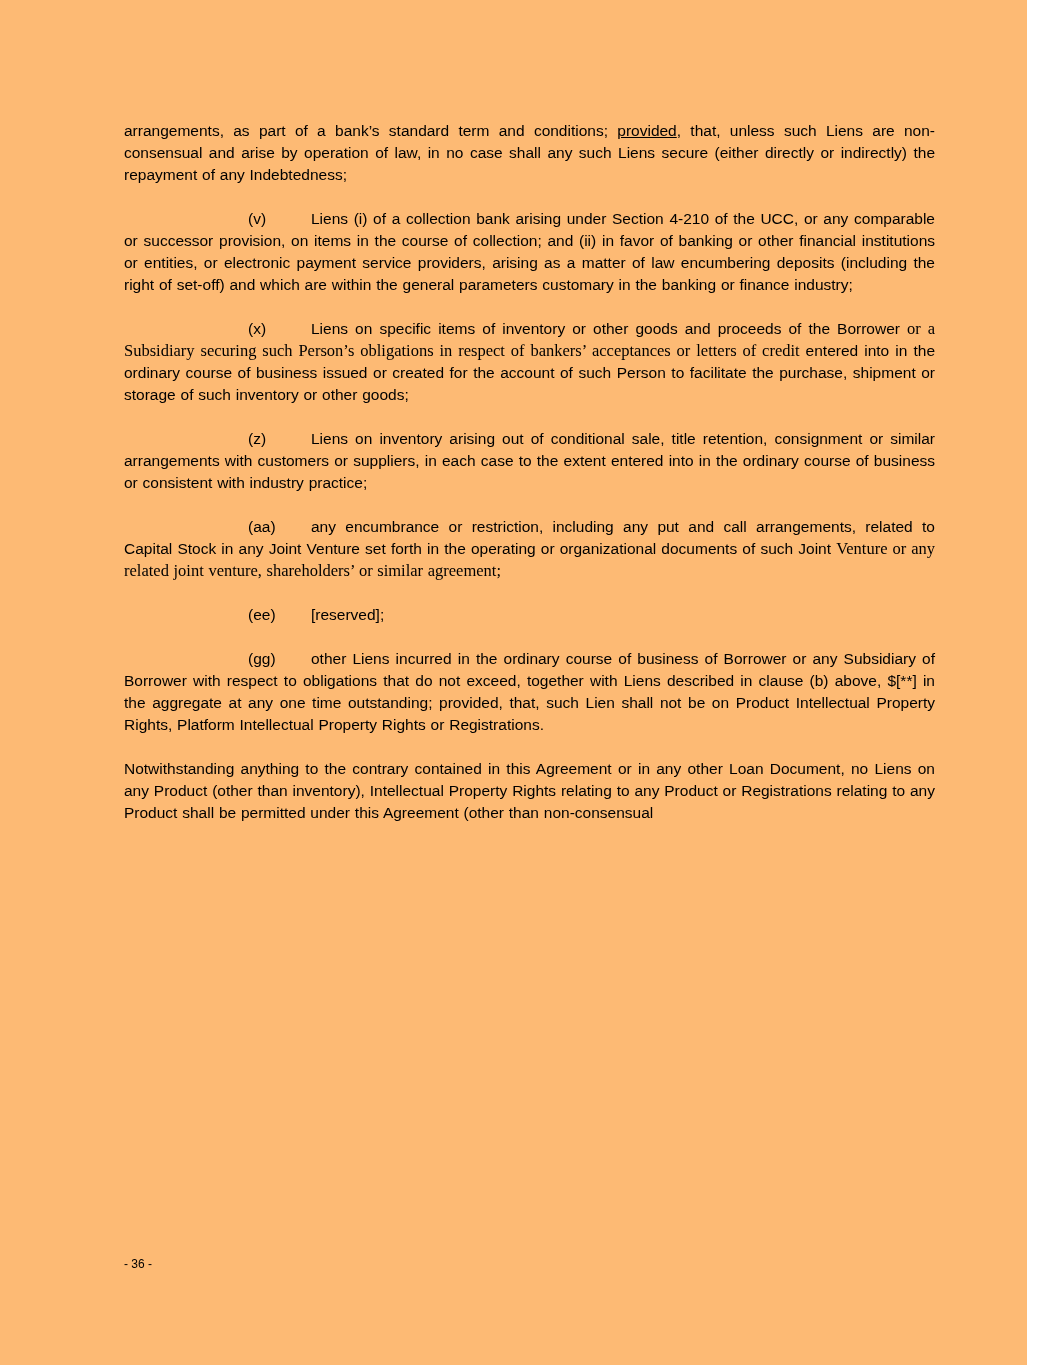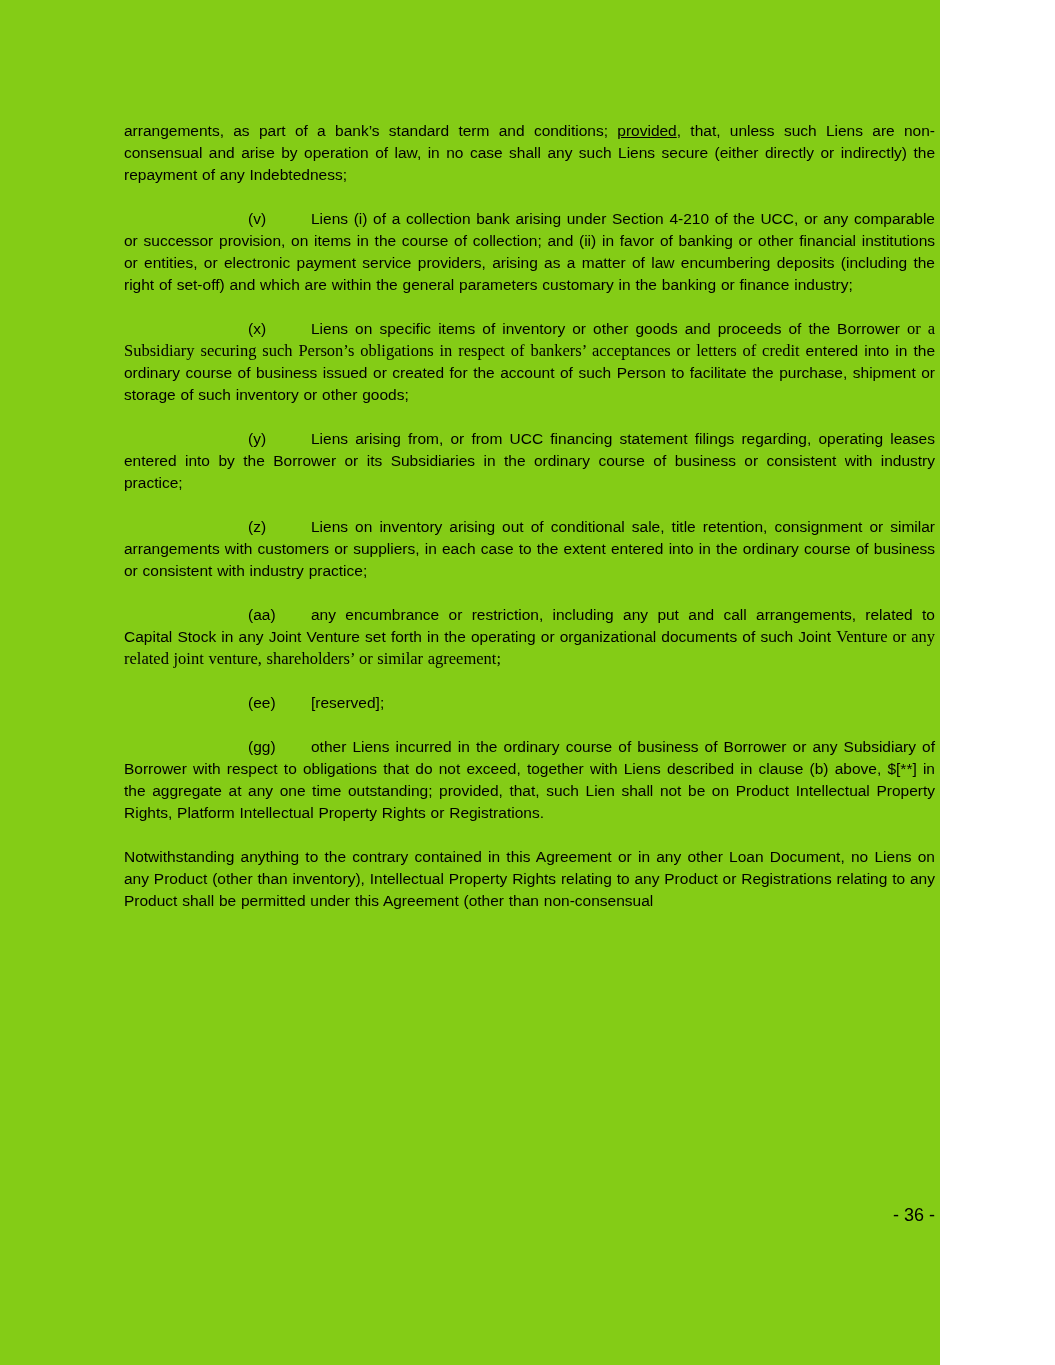--- a/index.html
+++ b/index.html
@@ -8,23 +8,23 @@
     height: 1365px;
     background: #ffffff;
     color: #000000;
     font-family: "Liberation Sans", sans-serif;
     position: relative;
     overflow: hidden;
   }
   .page {
     position: absolute;
     left: 0; top: 0;
-    width: 940px;
+    width: 1027px;
     height: 1365px;
-    background: #84cc16;
+    background: #fdba74;
   }
   .doc-body {
     position: absolute;
     left: 124px;
     top: 120px;
     width: 811px;
   }
   p.para {
     margin: 0 0 22px 0;
     font-size: 15.5px;
@@ -43,35 +43,34 @@
   }
   .underline { text-decoration: underline; }
   .serif {
     font-family: "Liberation Serif", serif;
     font-size: 16.5px;
   }
   .page-number {
     position: absolute;
     left: 124px;
     width: 811px;
-    top: 1204px;
-    text-align: right;
-    font-size: 18px;
+    top: 1253px;
+    text-align: left;
+    font-size: 12px;
     line-height: 22px;
   }
 </style>
 </head>
 <body>
 
 <div class="page">
   <div class="doc-body">
       <p class="para"><span>arrangements, as part of a bank’s standard term and conditions; </span><span class="underline">provided</span><span>, that, unless such Liens are non-consensual and arise by operation of law, in no case shall any such Liens secure (either directly or indirectly) the repayment of any Indebtedness;</span></p>
       <p class="para"><span class="tab"></span><span class="plabel">(v)</span><span>Liens (i) of a collection bank arising under Section 4-210 of the UCC, or any comparable or successor provision, on items in the course of collection; and (ii) in favor of banking or other financial institutions or entities, or electronic payment service providers, arising as a matter of law encumbering deposits (including the right of set-off) and which are within the general parameters customary in the banking or finance industry;</span></p>
       <p class="para"><span class="tab"></span><span class="plabel">(x)</span><span>Liens on specific items of inventory or other goods and proceeds of the Borrower </span><span class="serif">or a Subsidiary securing such Person’s obligations in respect of bankers’ acceptances or letters of credit </span><span>entered into in the ordinary course of business issued or created for the account of such Person to facilitate the purchase, shipment or storage of such inventory or other goods;</span></p>
-      <p class="para"><span class="tab"></span><span class="plabel">(y)</span><span>Liens arising from, or from UCC financing statement filings regarding, operating leases entered into by the Borrower or its Subsidiaries in the ordinary course of business or consistent with industry practice;</span></p>
       <p class="para"><span class="tab"></span><span class="plabel">(z)</span><span>Liens on inventory arising out of conditional sale, title retention, consignment or similar arrangements with customers or suppliers, in each case to the extent entered into in the ordinary course of business or consistent with industry practice;</span></p>
       <p class="para"><span class="tab"></span><span class="plabel">(aa)</span><span>any encumbrance or restriction, including any put and call arrangements, related to Capital Stock in any Joint Venture set forth in the operating or organizational documents of such Joint </span><span class="serif">Venture or any related joint venture, shareholders’ or similar agreement;</span></p>
       <p class="para"><span class="tab"></span><span class="plabel">(ee)</span><span>[reserved];</span></p>
       <p class="para"><span class="tab"></span><span class="plabel">(gg)</span><span>other Liens incurred in the ordinary course of business of Borrower or any Subsidiary of Borrower with respect to obligations that do not exceed, together with Liens described in clause (b) above, $[**] in the aggregate at any one time outstanding; provided, that, such Lien shall not be on Product Intellectual Property Rights, Platform Intellectual Property Rights or Registrations.</span></p>
       <p class="para"><span>Notwithstanding anything to the contrary contained in this Agreement or in any other Loan Document, no Liens on any Product (other than inventory), Intellectual Property Rights relating to any Product or Registrations relating to any Product shall be permitted under this Agreement (other than non-consensual</span></p>
     </div>
 
   <div class="page-number">- 36 -</div>
 </div>
 

